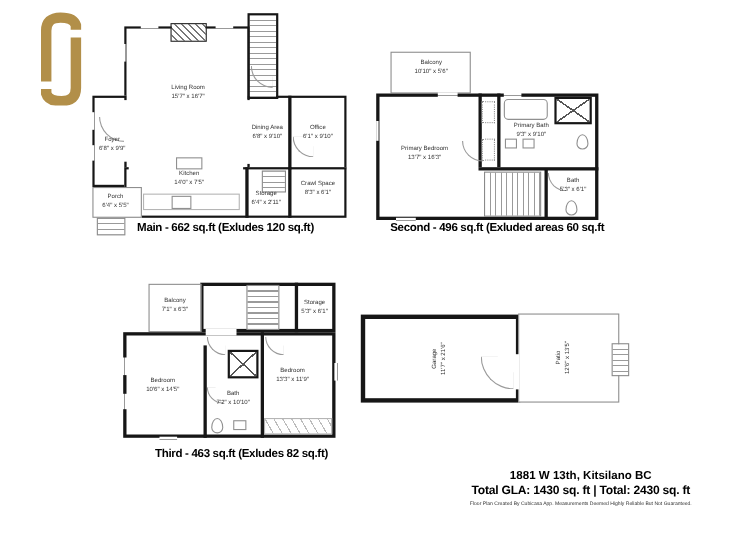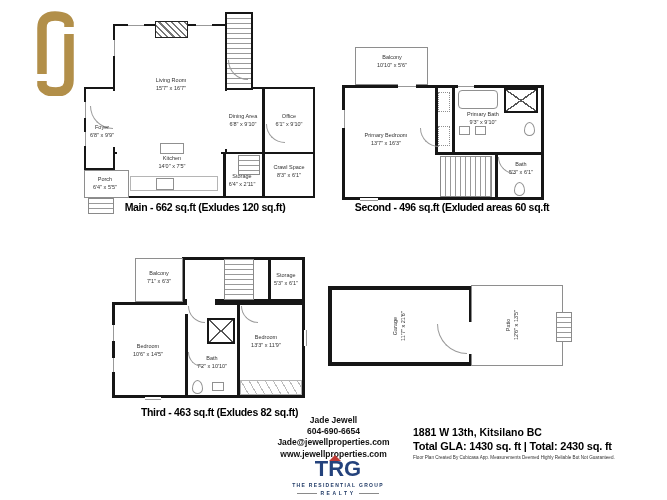--- a/index.html
+++ b/index.html
@@ -31,21 +31,21 @@
   .winv{position:absolute;width:5px;z-index:4;
         background:linear-gradient(to right,#fff 0 2px,#999 2px 3px,#fff 3px 5px);}
   .rlabel{position:absolute;transform:translate(-50%,-50%);text-align:center;font-size:5.5px;
           color:#333;line-height:1.4;white-space:nowrap;z-index:6;}
   .vlabel{position:absolute;transform:translate(-50%,-50%) rotate(-90deg);text-align:center;
           font-size:5.5px;color:#333;line-height:1.4;white-space:nowrap;z-index:6;}
   .caption{position:absolute;font-weight:700;font-size:10.5px;letter-spacing:-.3px;color:#000;
            text-align:center;white-space:nowrap;z-index:6;}
   .agent{position:absolute;left:256px;top:415px;width:155px;text-align:center;z-index:6;}
   .agent div{font-weight:700;font-size:8.5px;color:#111;line-height:1.32;}
-  .addr{position:absolute;left:413px;top:426px;width:230px;z-index:6;}
+  .addr{position:absolute;left:413px;top:426px;width:230px;text-align:center;z-index:6;}
   .addr .a1{font-weight:700;font-size:10.5px;color:#000;}
   .addr .a2{font-weight:700;font-size:11px;color:#000;margin-top:2px;letter-spacing:-.2px;white-space:nowrap;}
   .addr .a3{font-size:4.6px;color:#333;margin-top:3px;white-space:nowrap;}
   .trg{position:absolute;left:277px;top:458px;width:122px;text-align:center;z-index:6;}
   .trg .big{font-weight:700;font-size:22px;line-height:1;color:#24427c;letter-spacing:0;}
   .trg .rwrap{position:relative;display:inline-block;}
   .trg .roof{position:absolute;left:1px;top:-3px;width:0;height:0;
              border-left:6px solid transparent;border-right:6px solid transparent;
              border-bottom:6px solid #c23b35;}
   .trg .l1{font-weight:700;font-size:5px;letter-spacing:1.3px;color:#203a66;margin-top:2px;white-space:nowrap;}
@@ -218,36 +218,21 @@
     <div class="vlabel" style="left:400px;top:326px;">
       <div>Garage</div>
         <div>11'7" x 21'6"</div>
       </div>
     <div class="vlabel" style="left:513px;top:325px;">
       <div>Patio</div>
         <div>12'6" x 13'5"</div>
       </div>
   </div>
 
-  <div class="agent">
-    <div>Jade Jewell</div>
-    <div>604-690-6654</div>
-    <div>Jade@jewellproperties.com</div>
-    <div>www.jewellproperties.com</div>
-  </div>
 
   <div class="addr">
     <div class="a1">1881 W 13th, Kitsilano BC</div>
     <div class="a2">Total GLA:  1430 sq. ft  |  Total:  2430 sq. ft</div>
     <div class="a3">Floor Plan Created By Cubicasa App. Measurements Deemed Highly Reliable But Not Guaranteed.</div>
   </div>
 
-  <div class="trg">
-    <div class="big"><span>T</span><span class="rwrap">R<span class="roof"></span></span><span>G</span></div>
-    <div class="l1">THE RESIDENTIAL GROUP</div>
-    <div class="l2row">
-      <span class="rule"></span>
-      <span class="l2">REALTY</span>
-      <span class="rule"></span>
-    </div>
-  </div>
 
 </div>
 
 </body></html>

